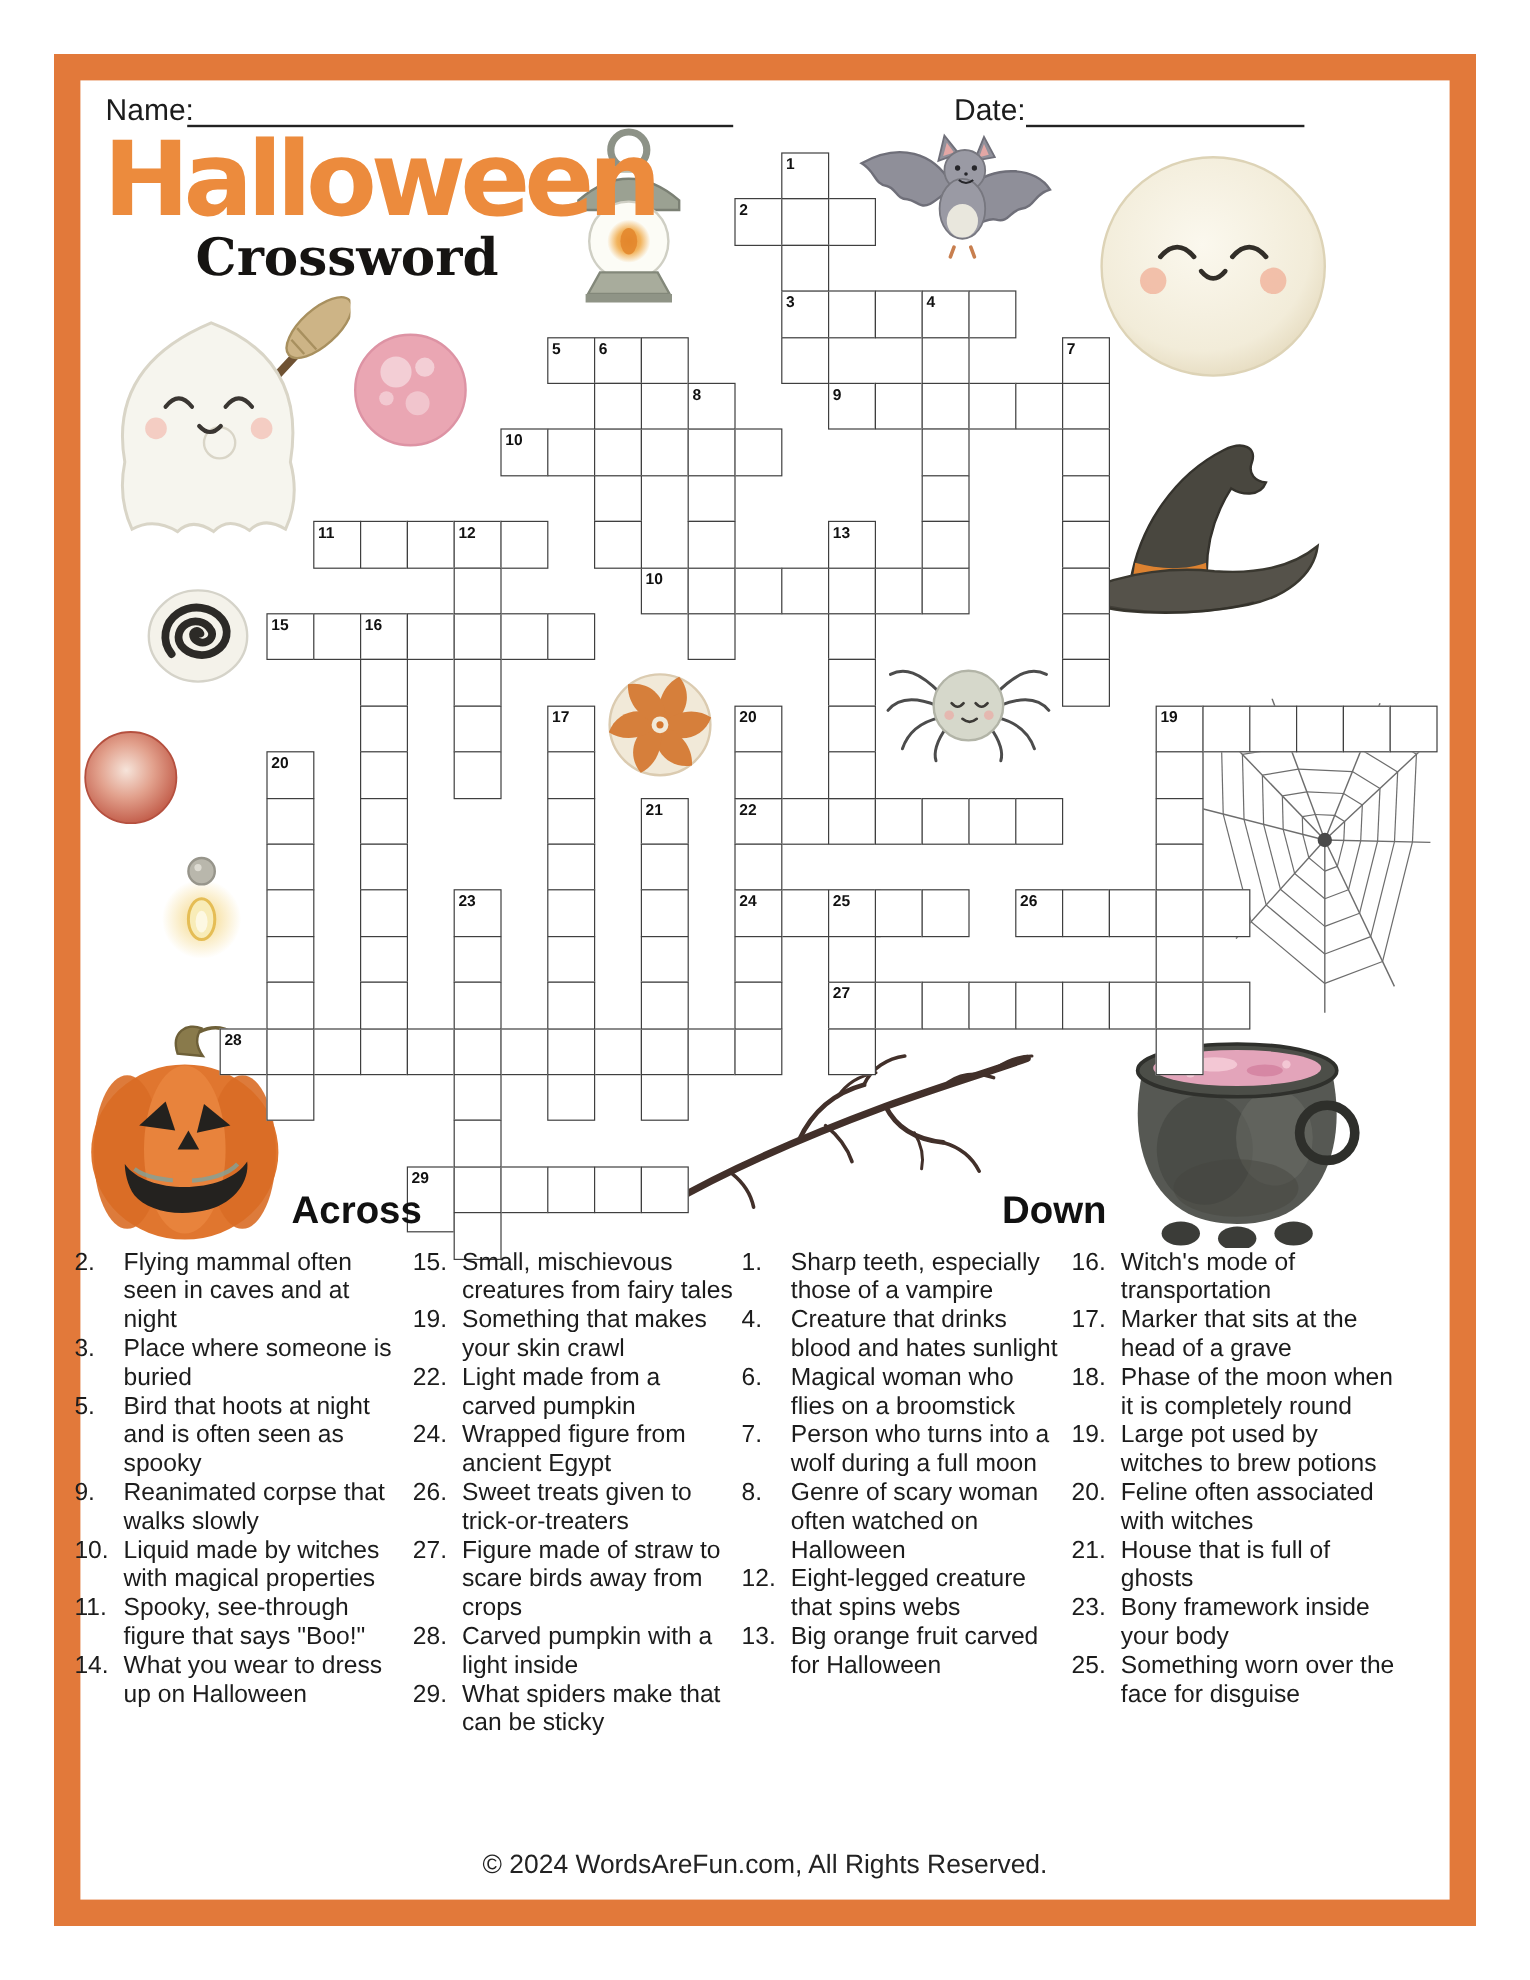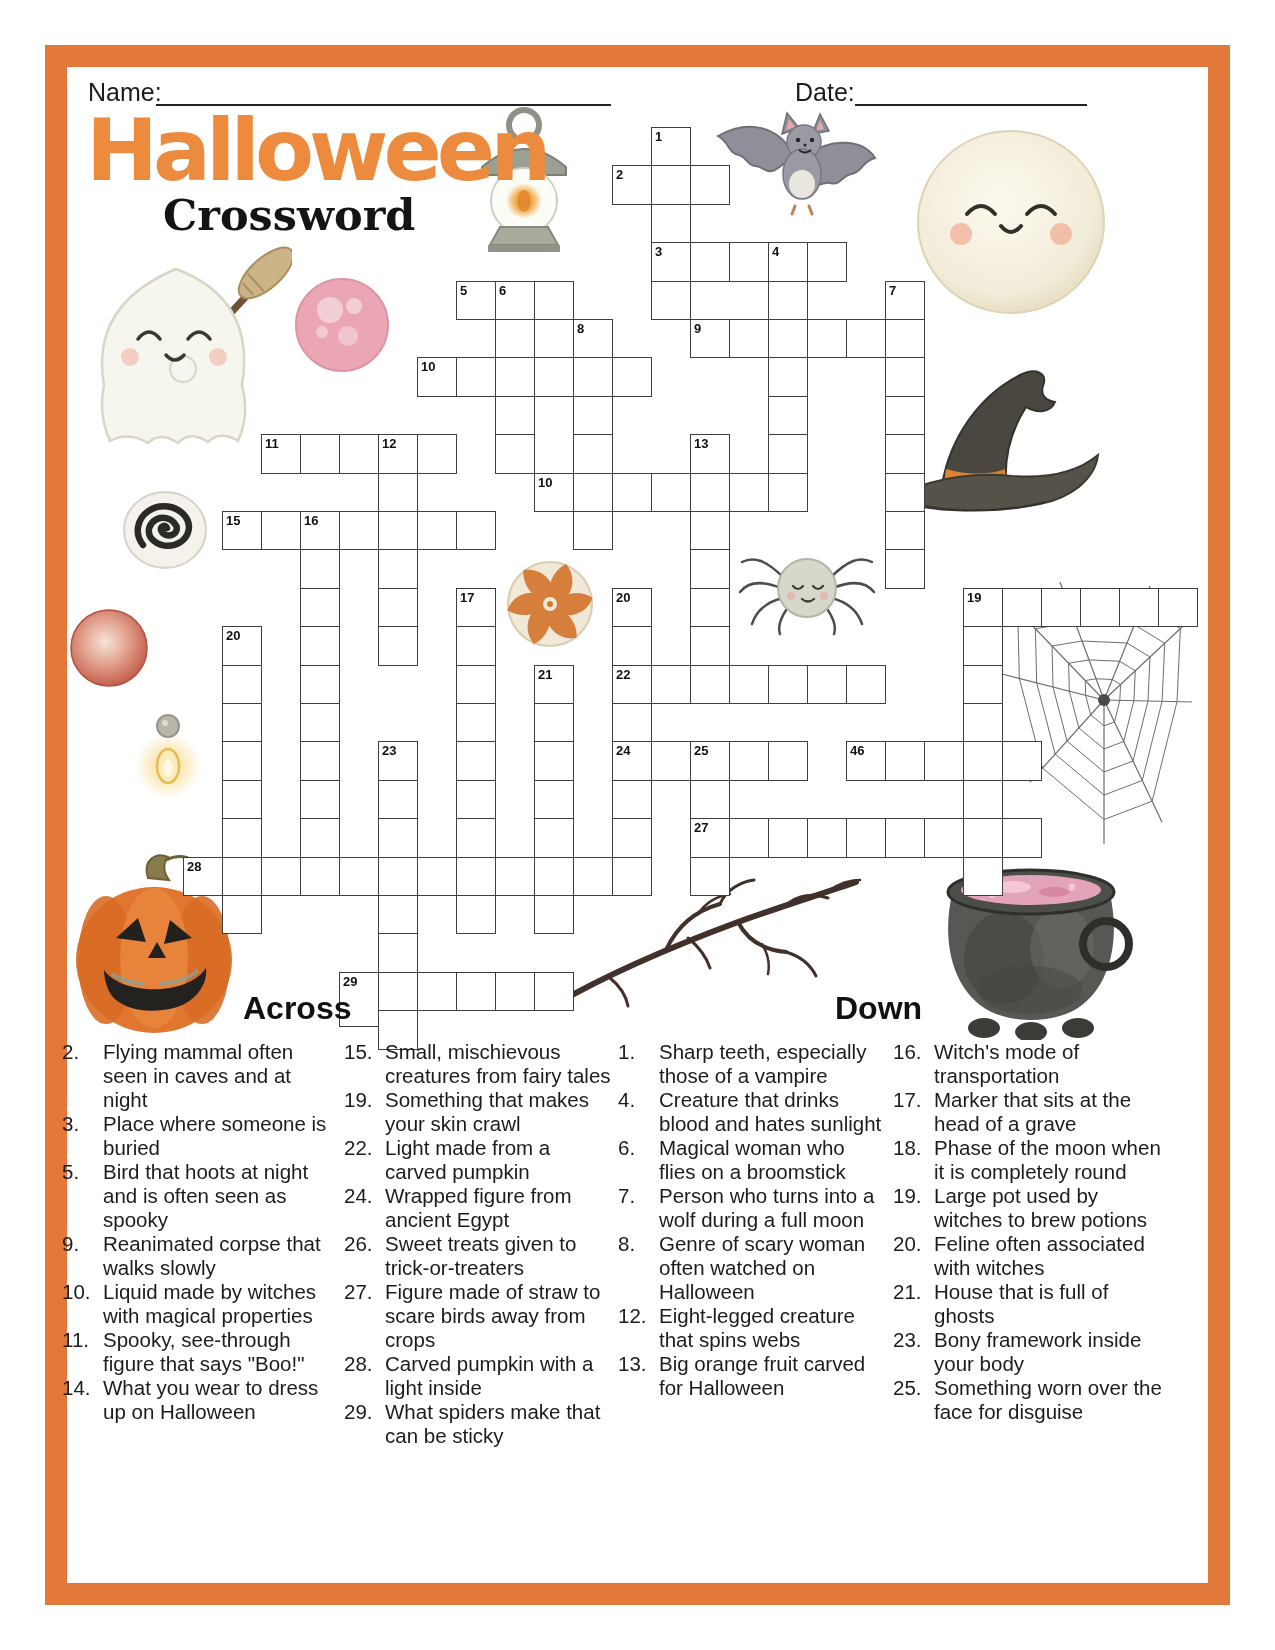--- a/index.html
+++ b/index.html
@@ -387,21 +387,21 @@
       <div class="cell" style="left: 612px; top: 741.4px; width: 40px; height: 39.4px;">
         <span class="cell-num">24</span>
       </div>
       <div class="cell" style="left: 651px; top: 741.4px; width: 40px; height: 39.4px;"></div>
       <div class="cell" style="left: 690px; top: 741.4px; width: 44px; height: 39.4px;">
         <span class="cell-num">25</span>
       </div>
       <div class="cell" style="left: 729px; top: 741.4px; width: 40px; height: 39.4px;"></div>
       <div class="cell" style="left: 768px; top: 741.4px; width: 40px; height: 39.4px;"></div>
       <div class="cell" style="left: 846px; top: 741.4px; width: 40px; height: 39.4px;">
-        <span class="cell-num">46</span>
+        <span class="cell-num">26</span>
       </div>
       <div class="cell" style="left: 885px; top: 741.4px; width: 40px; height: 39.4px;"></div>
       <div class="cell" style="left: 924px; top: 741.4px; width: 40px; height: 39.4px;"></div>
       <div class="cell" style="left: 963px; top: 741.4px; width: 40px; height: 39.4px;"></div>
       <div class="cell" style="left: 1002px; top: 741.4px; width: 40px; height: 39.4px;"></div>
       <div class="cell" style="left: 690px; top: 818.2px; width: 40px; height: 39.4px;">
         <span class="cell-num">27</span>
       </div>
       <div class="cell" style="left: 729px; top: 818.2px; width: 40px; height: 39.4px;"></div>
       <div class="cell" style="left: 768px; top: 818.2px; width: 40px; height: 39.4px;"></div>
@@ -655,14 +655,15 @@
       <div class="clue">
         <span class="clue-num">23.</span>
         <span class="clue-text">Bony framework inside your body</span>
       </div>
       <div class="clue">
         <span class="clue-num">25.</span>
         <span class="clue-text">Something worn over the face for disguise</span>
       </div>
     </div>
 
+  <div class="footer">© 2024 WordsAreFun.com, All Rights Reserved.</div>
 
 </div>
 
 </body></html>

